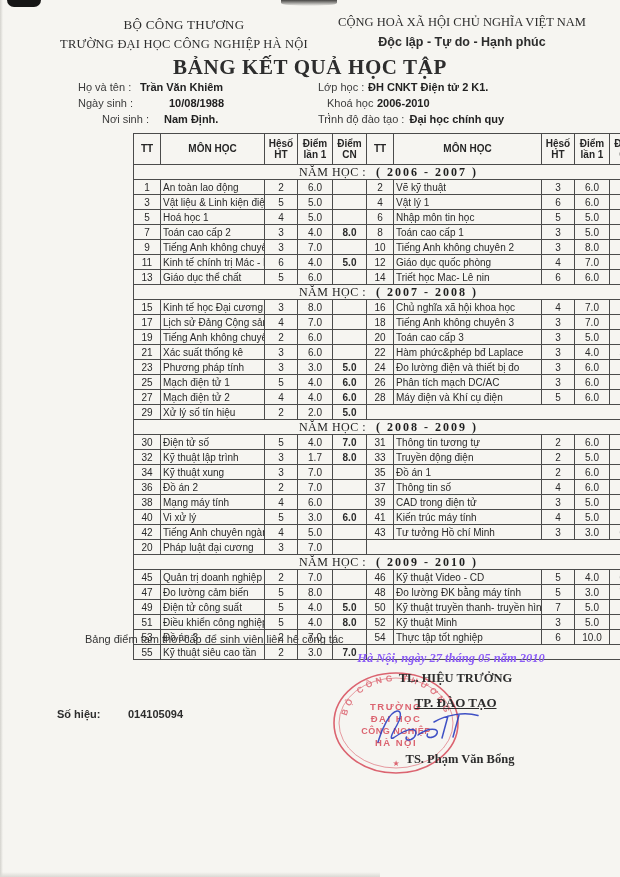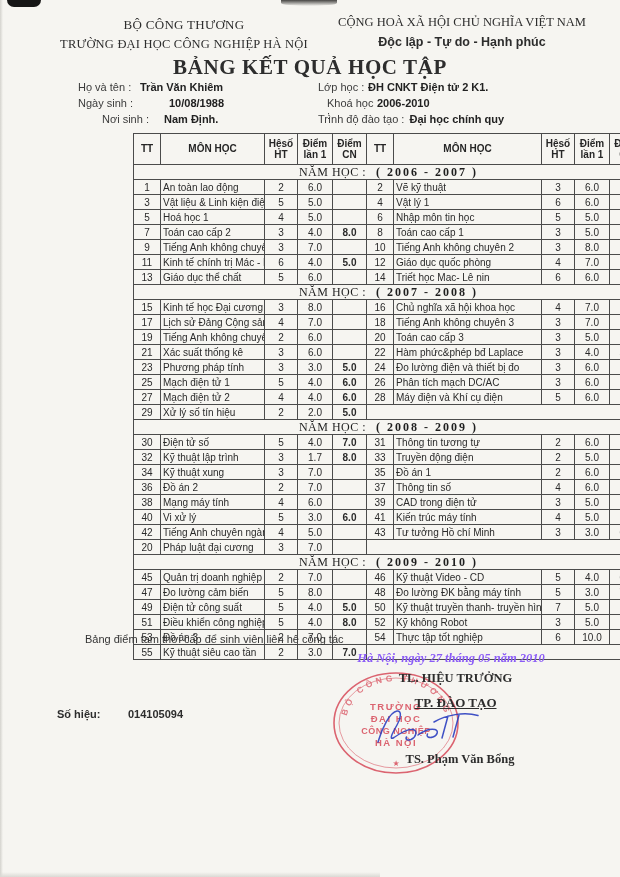--- a/index.html
+++ b/index.html
@@ -453,21 +453,21 @@
         <td class="c-diem1">5.0</td>
         <td class="c-cn"></td>
       </tr>
       <tr>
         <td class="c-tt">51</td>
         <td class="c-subject">Điều khiển công nghiệp</td>
         <td class="c-heso">5</td>
         <td class="c-diem1">4.0</td>
         <td class="c-cn">8.0</td>
         <td class="c-tt">52</td>
-        <td class="c-subject">Kỹ không Robot</td>
+        <td class="c-subject">Kỹ thuật Minh</td>
         <td class="c-heso">3</td>
         <td class="c-diem1">5.0</td>
         <td class="c-cn"></td>
       </tr>
       <tr>
         <td class="c-tt">53</td>
         <td class="c-subject">Đồ án 3</td>
         <td class="c-heso">2</td>
         <td class="c-diem1">7.0</td>
         <td class="c-cn"></td>

